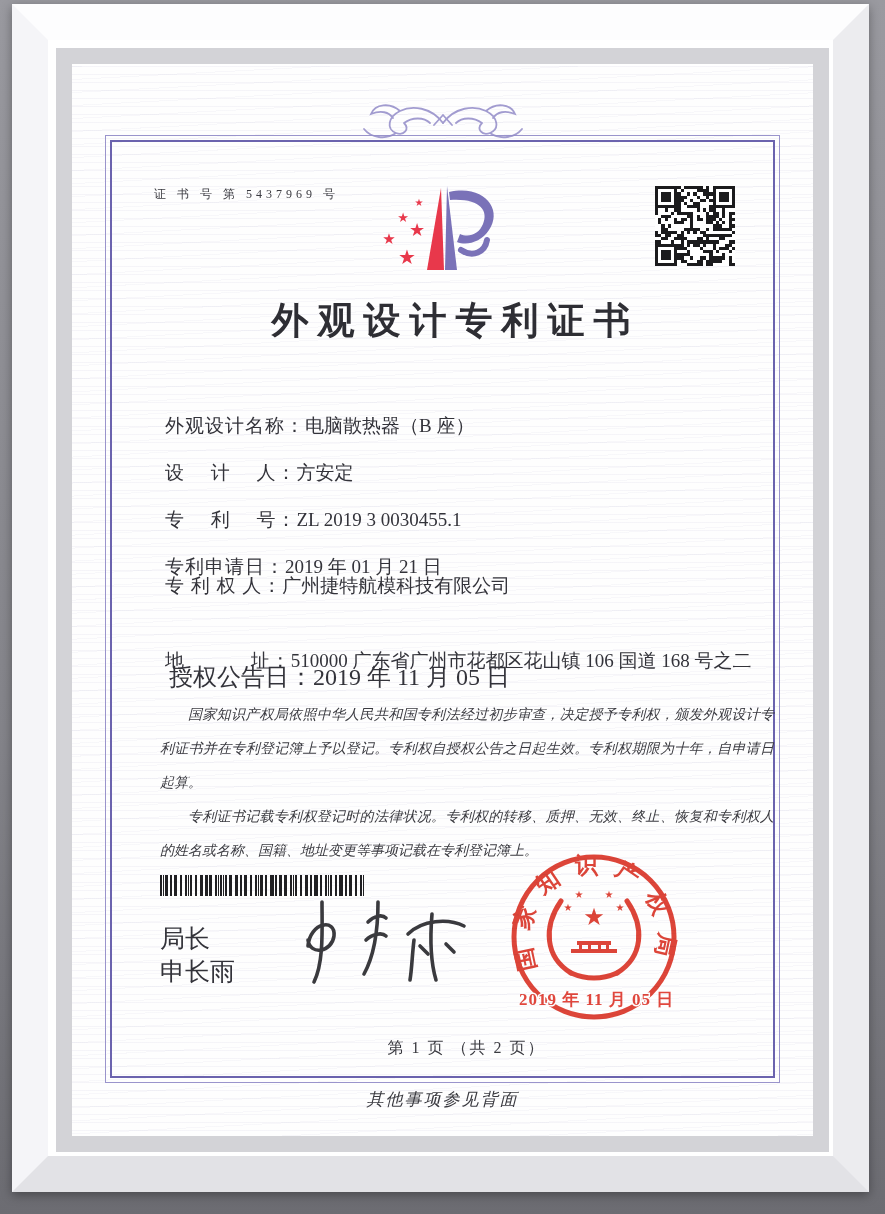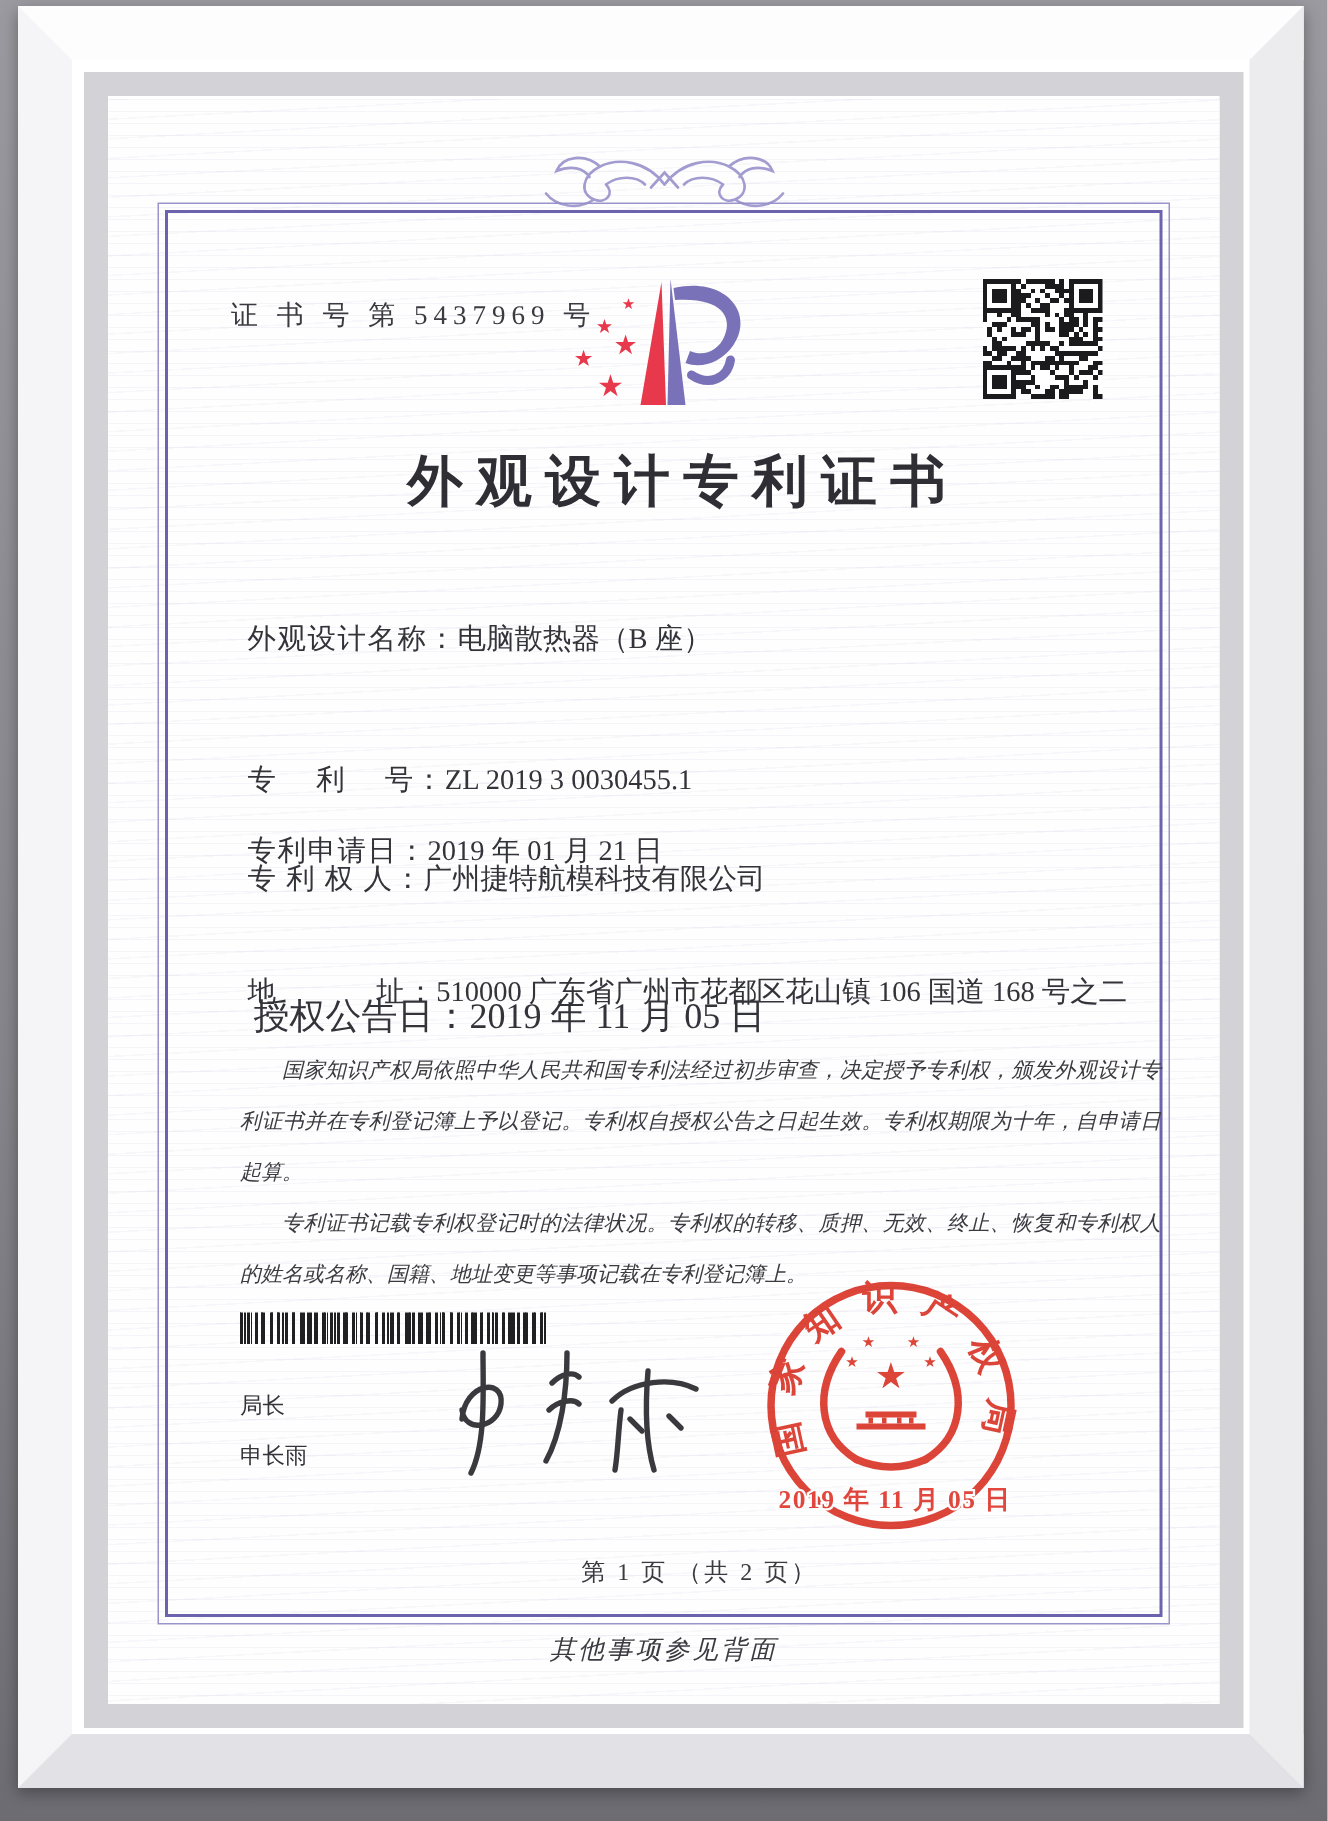--- a/index.html
+++ b/index.html
@@ -37,22 +37,22 @@
     border:2px solid #6b63ae;
   }
   .cert-border::before{
     content:'';position:absolute;inset:-7px;border:1px solid #9a94cc;
   }
   .ornament{
     position:absolute;top:33px;left:50%;transform:translateX(-50%);
     width:210px;height:44px;
   }
   .cert-number{
-    position:absolute;left:82px;top:132px;
-    font-size:18px;letter-spacing:4px;color:#3a3a40;
+    position:absolute;left:82px;top:120px;
+    font-size:12px;letter-spacing:4px;color:#3a3a40;
   }
   .logo{position:absolute;left:305px;top:106px;width:130px;height:122px;}
   .qr{position:absolute;left:583px;top:120px;width:80px;height:80px;}
   .title{
     position:absolute;left:38px;width:665px;top:230px;
     text-align:center;font-size:37px;font-weight:bold;color:#2e2e34;
     letter-spacing:9px;
     margin-left:13px;
   }
   .field{
@@ -67,21 +67,21 @@
     font-size:14px;line-height:34px;color:#3a3a40;text-align:justify;
   }
   .body-text p{margin:0;text-indent:2em;font-style:italic;}
   .barcode{
     position:absolute;left:88px;top:809px;width:204px;height:21px;
     background-image:
       repeating-linear-gradient(90deg,#202023 0 2px,transparent 2px 5px),
       repeating-linear-gradient(90deg,transparent 0 3px,#202023 3px 4px,transparent 4px 11px),
       repeating-linear-gradient(90deg,#202023 0 1px,transparent 1px 7px);
   }
-  .signer{position:absolute;left:88px;top:856px;font-size:15px;color:#33333a;line-height:33px;}
+  .signer{position:absolute;left:88px;top:856px;font-size:25px;color:#33333a;line-height:33px;}
   .signature{position:absolute;left:198px;top:822px;width:214px;height:102px;}
   .seal{position:absolute;left:433px;top:785px;width:180px;height:180px;mix-blend-mode:multiply;opacity:.93;}
   .page-line{
     position:absolute;left:38px;width:665px;top:972px;text-align:center;
     font-size:16px;letter-spacing:2px;color:#3a3a40;margin-left:24px;
   }
   .back-note{
     position:absolute;left:38px;width:665px;top:1022px;text-align:center;
     font-size:17px;letter-spacing:2px;color:#3a3a40;font-style:italic;
   }
@@ -366,20 +366,23 @@
           <rect x="0" y="54" width="21" height="21" fill="#1b1b1d"></rect>
           <rect x="3" y="57" width="15" height="15" fill="#fff"></rect>
           <rect x="6" y="60" width="9" height="9" fill="#1b1b1d"></rect>
         </svg></div>
 
     <div class="title">外观设计专利证书</div>
 
     <div class="field" style="top:326px">
       <span class="lbl">外观设计名称：</span><span>电脑散热器（B 座）</span>
     </div>
+    <div class="field" style="top:373px">
+      <span class="lbl">设　 计　 人：</span><span>方安定</span>
+    </div>
     <div class="field" style="top:420px">
       <span class="lbl">专　 利　 号：</span><span>ZL 2019 3 0030455.1</span>
     </div>
     <div class="field" style="top:467px">
       <span class="lbl">专利申请日：</span><span>2019 年 01 月 21 日</span>
     </div>
     <div class="field" style="top:486px">
       <span class="lbl">专 利 权 人：</span><span>广州捷特航模科技有限公司</span>
     </div>
     <div class="field" style="top:561px">

